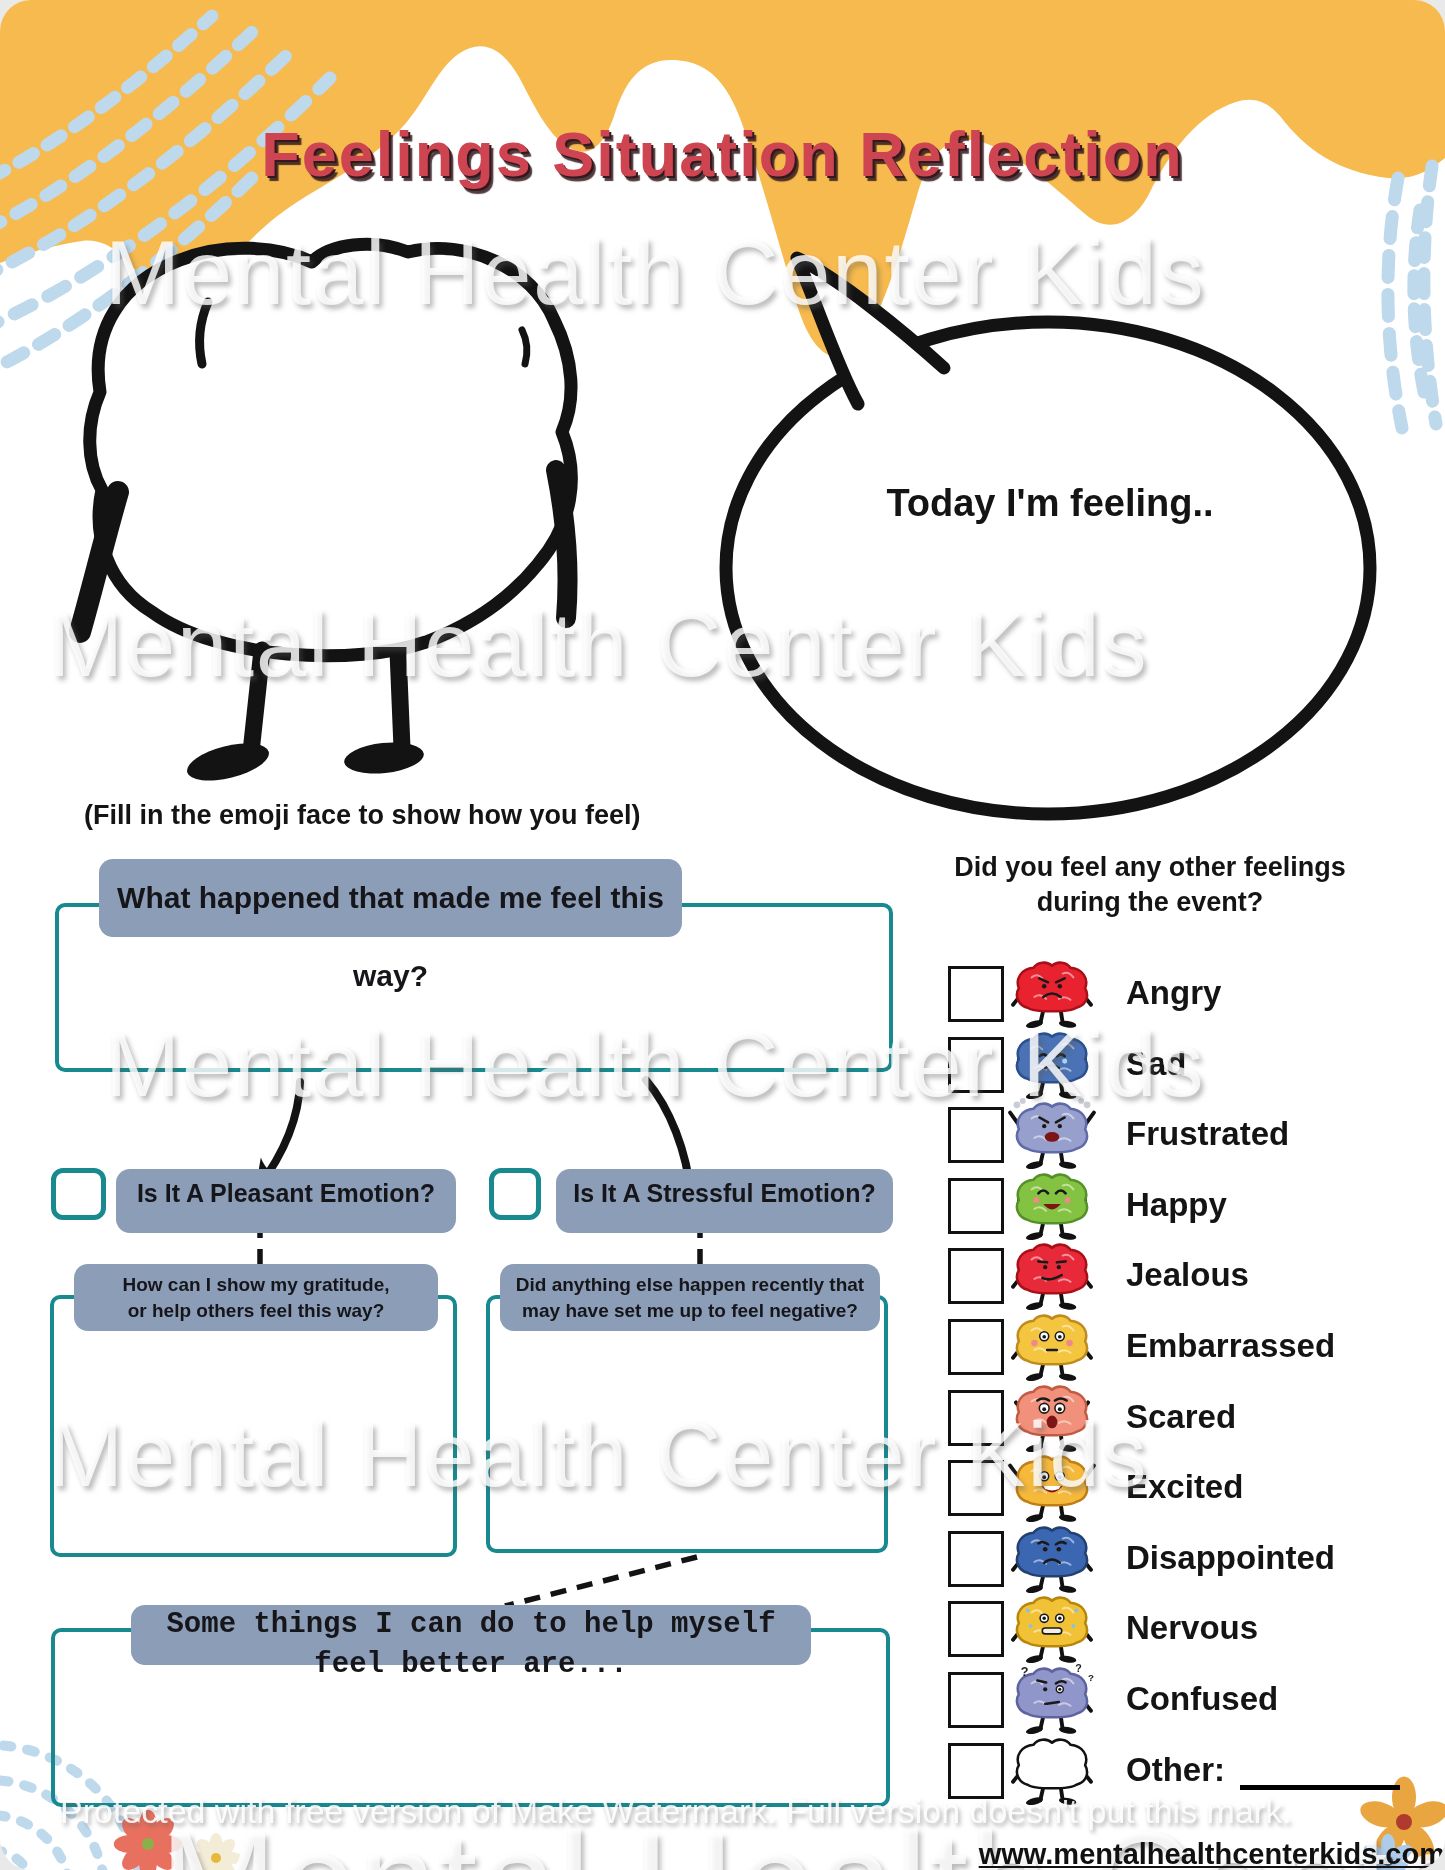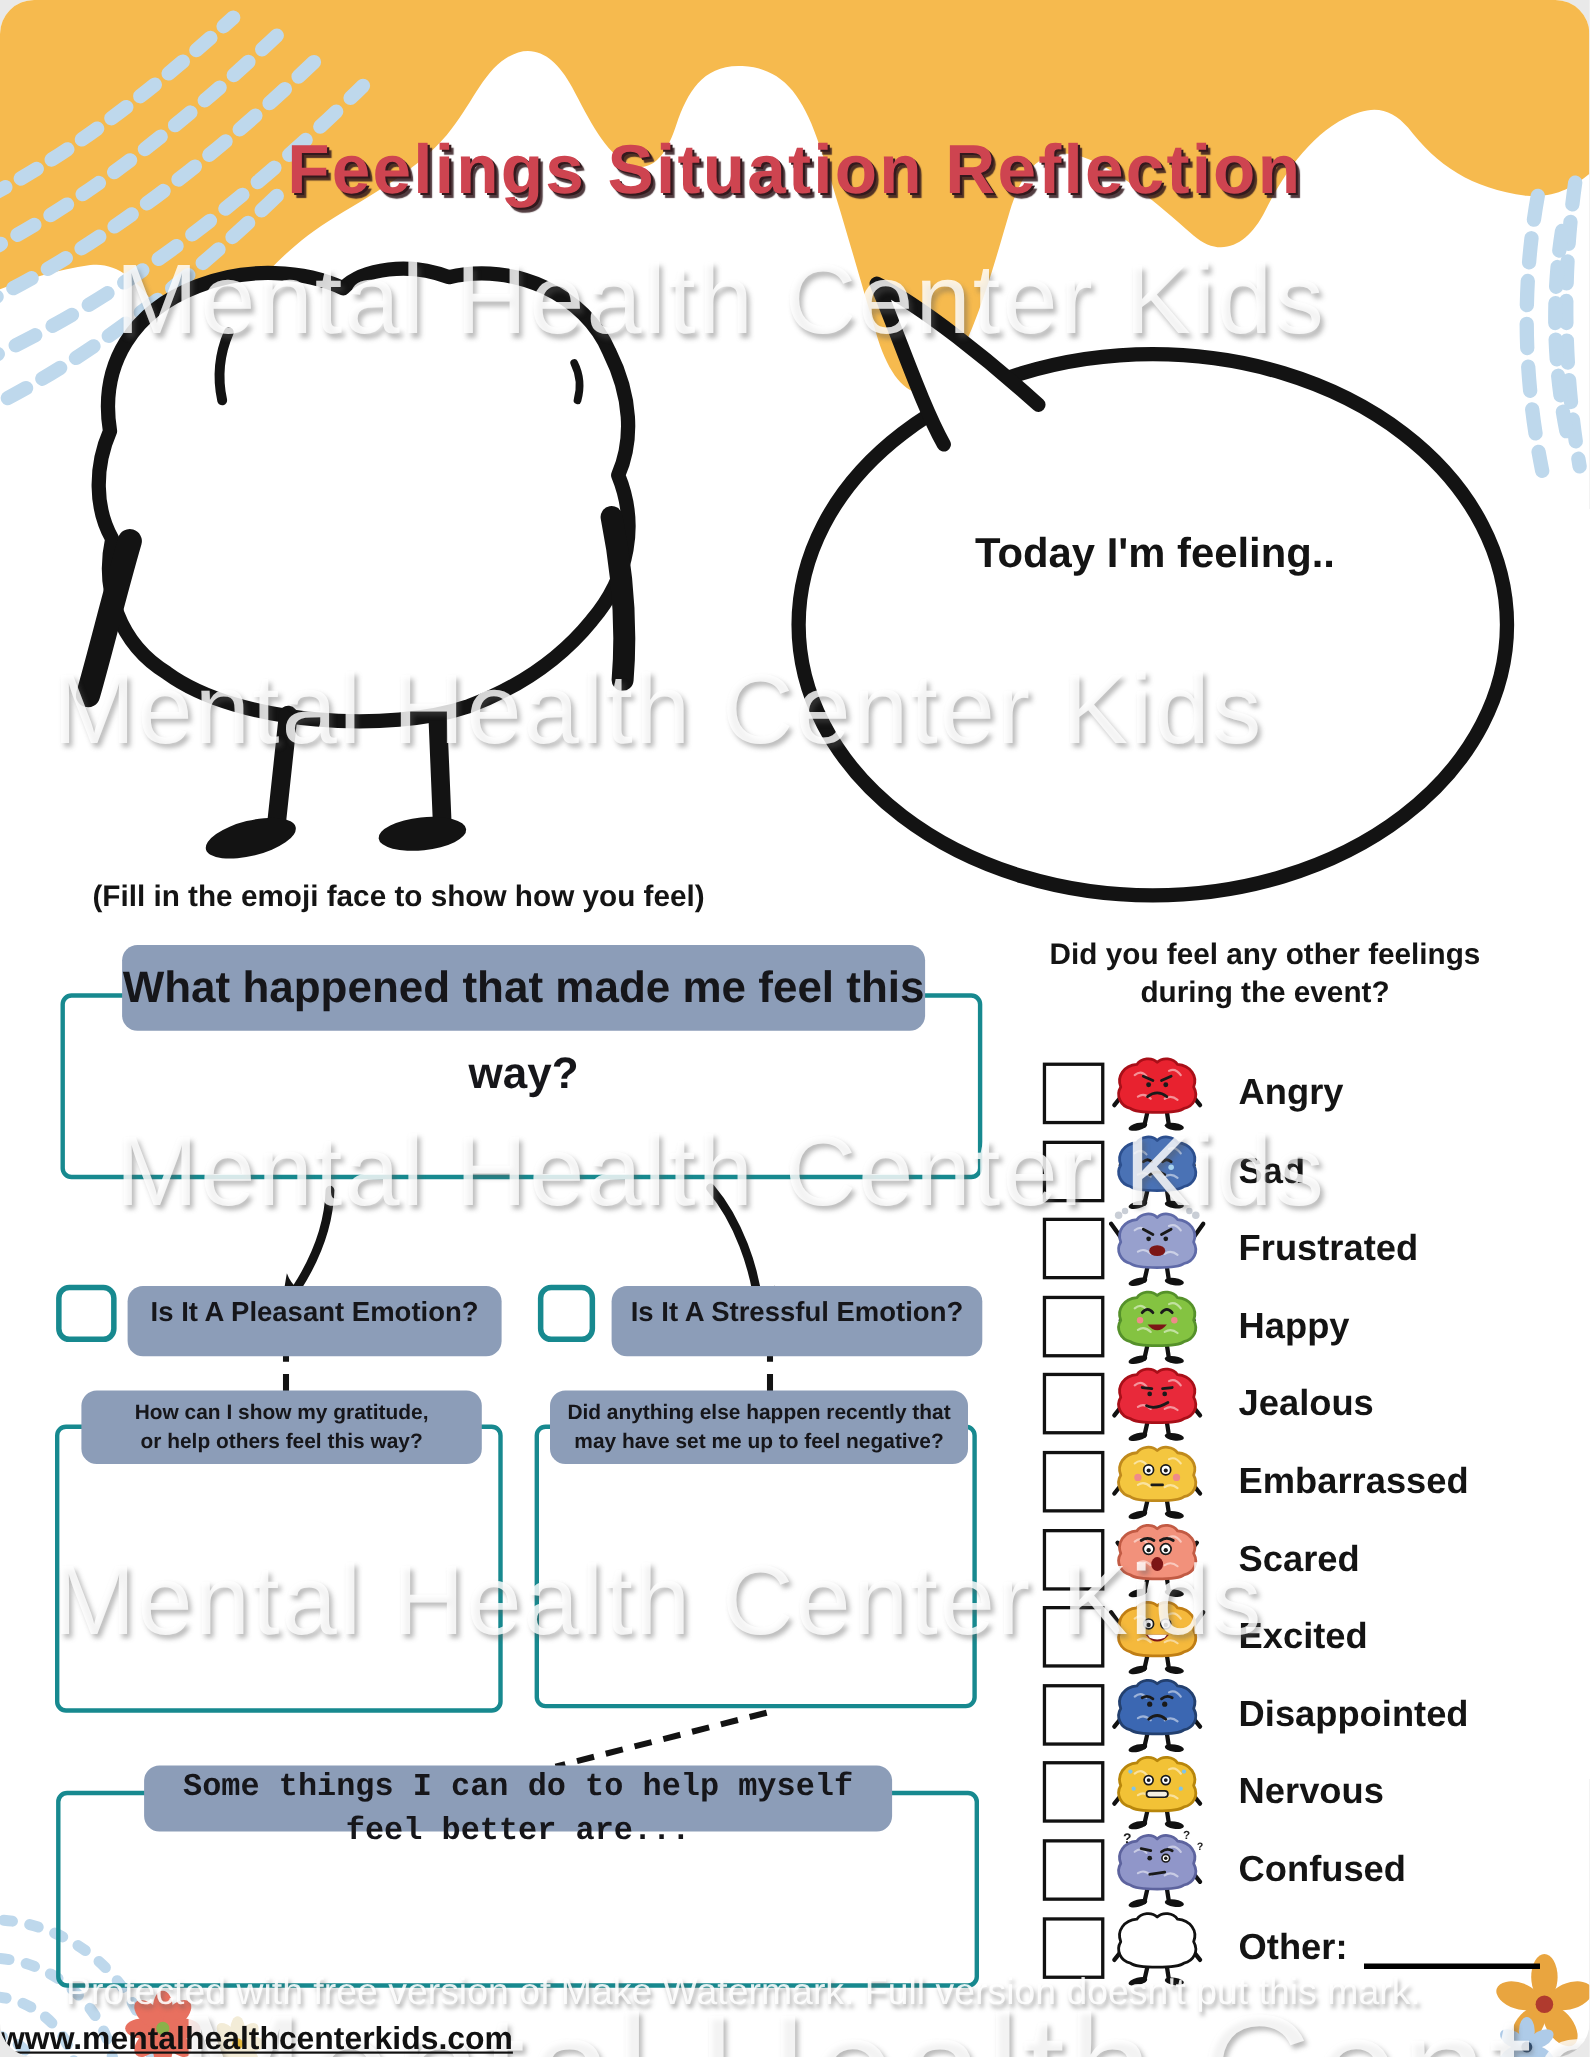--- a/index.html
+++ b/index.html
@@ -24,40 +24,40 @@
 
   
   .bubble-text{left:830px;top:482px;width:440px;text-align:center;font-size:38px;
                font-weight:700;z-index:3;}
   .caption{left:84px;top:800px;font-size:27px;font-weight:700;z-index:3;}
 
   
   .tealbox{border:4px solid #17898f;border-radius:10px;background:transparent;z-index:2;}
   .pill{background:#8c9db8;border-radius:14px;text-align:center;font-weight:700;
         color:#16161a;z-index:3;}
-  .pill-main{left:99px;top:859px;width:730px;height:78px;font-size:40px;line-height:78px;margin-left:12px;}
+  .pill-main{left:99px;top:859px;width:583px;height:78px;font-size:30px;line-height:78px;}
   .pill-small{height:64px;font-size:25px;line-height:49px;}
   .pill-two{font-size:19px;line-height:26px;padding-top:8px;height:59px;}
   .pill-bottom{left:131px;top:1605px;width:680px;height:60px;font-size:29px;line-height:40px;font-family:Liberation Mono, monospace;}
   .teal-cb{border:5px solid #17898f;border-radius:12px;background:#fff;z-index:3;}
 
   
   .check-title{left:915px;top:850px;width:470px;text-align:center;font-size:27px;
                font-weight:700;line-height:35px;z-index:3;}
   .emo-row{position:absolute;left:948px;width:470px;height:58px;z-index:3;}
   .emo-cb{position:absolute;left:0;top:2px;width:50px;height:50px;border:3px solid #111;
           background:#fff;}
   .emo-icon{position:absolute;left:60px;top:-8px;}
   .emo-label{position:absolute;left:178px;top:0;line-height:58px;font-size:33px;
              font-weight:700;white-space:nowrap;}
   .other-line{position:absolute;left:292px;top:44px;width:160px;height:0;
               border-bottom:5px solid #000;}
 
   
-  .footer-url{left:0;right:0;top:1838px;text-align:left;font-size:29px;font-weight:700;
+  .footer-url{left:0;right:0;top:1838px;text-align:right;font-size:29px;font-weight:700;
               text-decoration:underline;color:#111;z-index:10;}
 
   .fs{fill:none;stroke:#1a1a1a;stroke-width:2.6;stroke-linecap:round;}
   .lmb{fill:none;stroke:#111;stroke-width:4;stroke-linecap:round;}
 </style>
 </head>
 <body>
 
 <div class="page">
 

